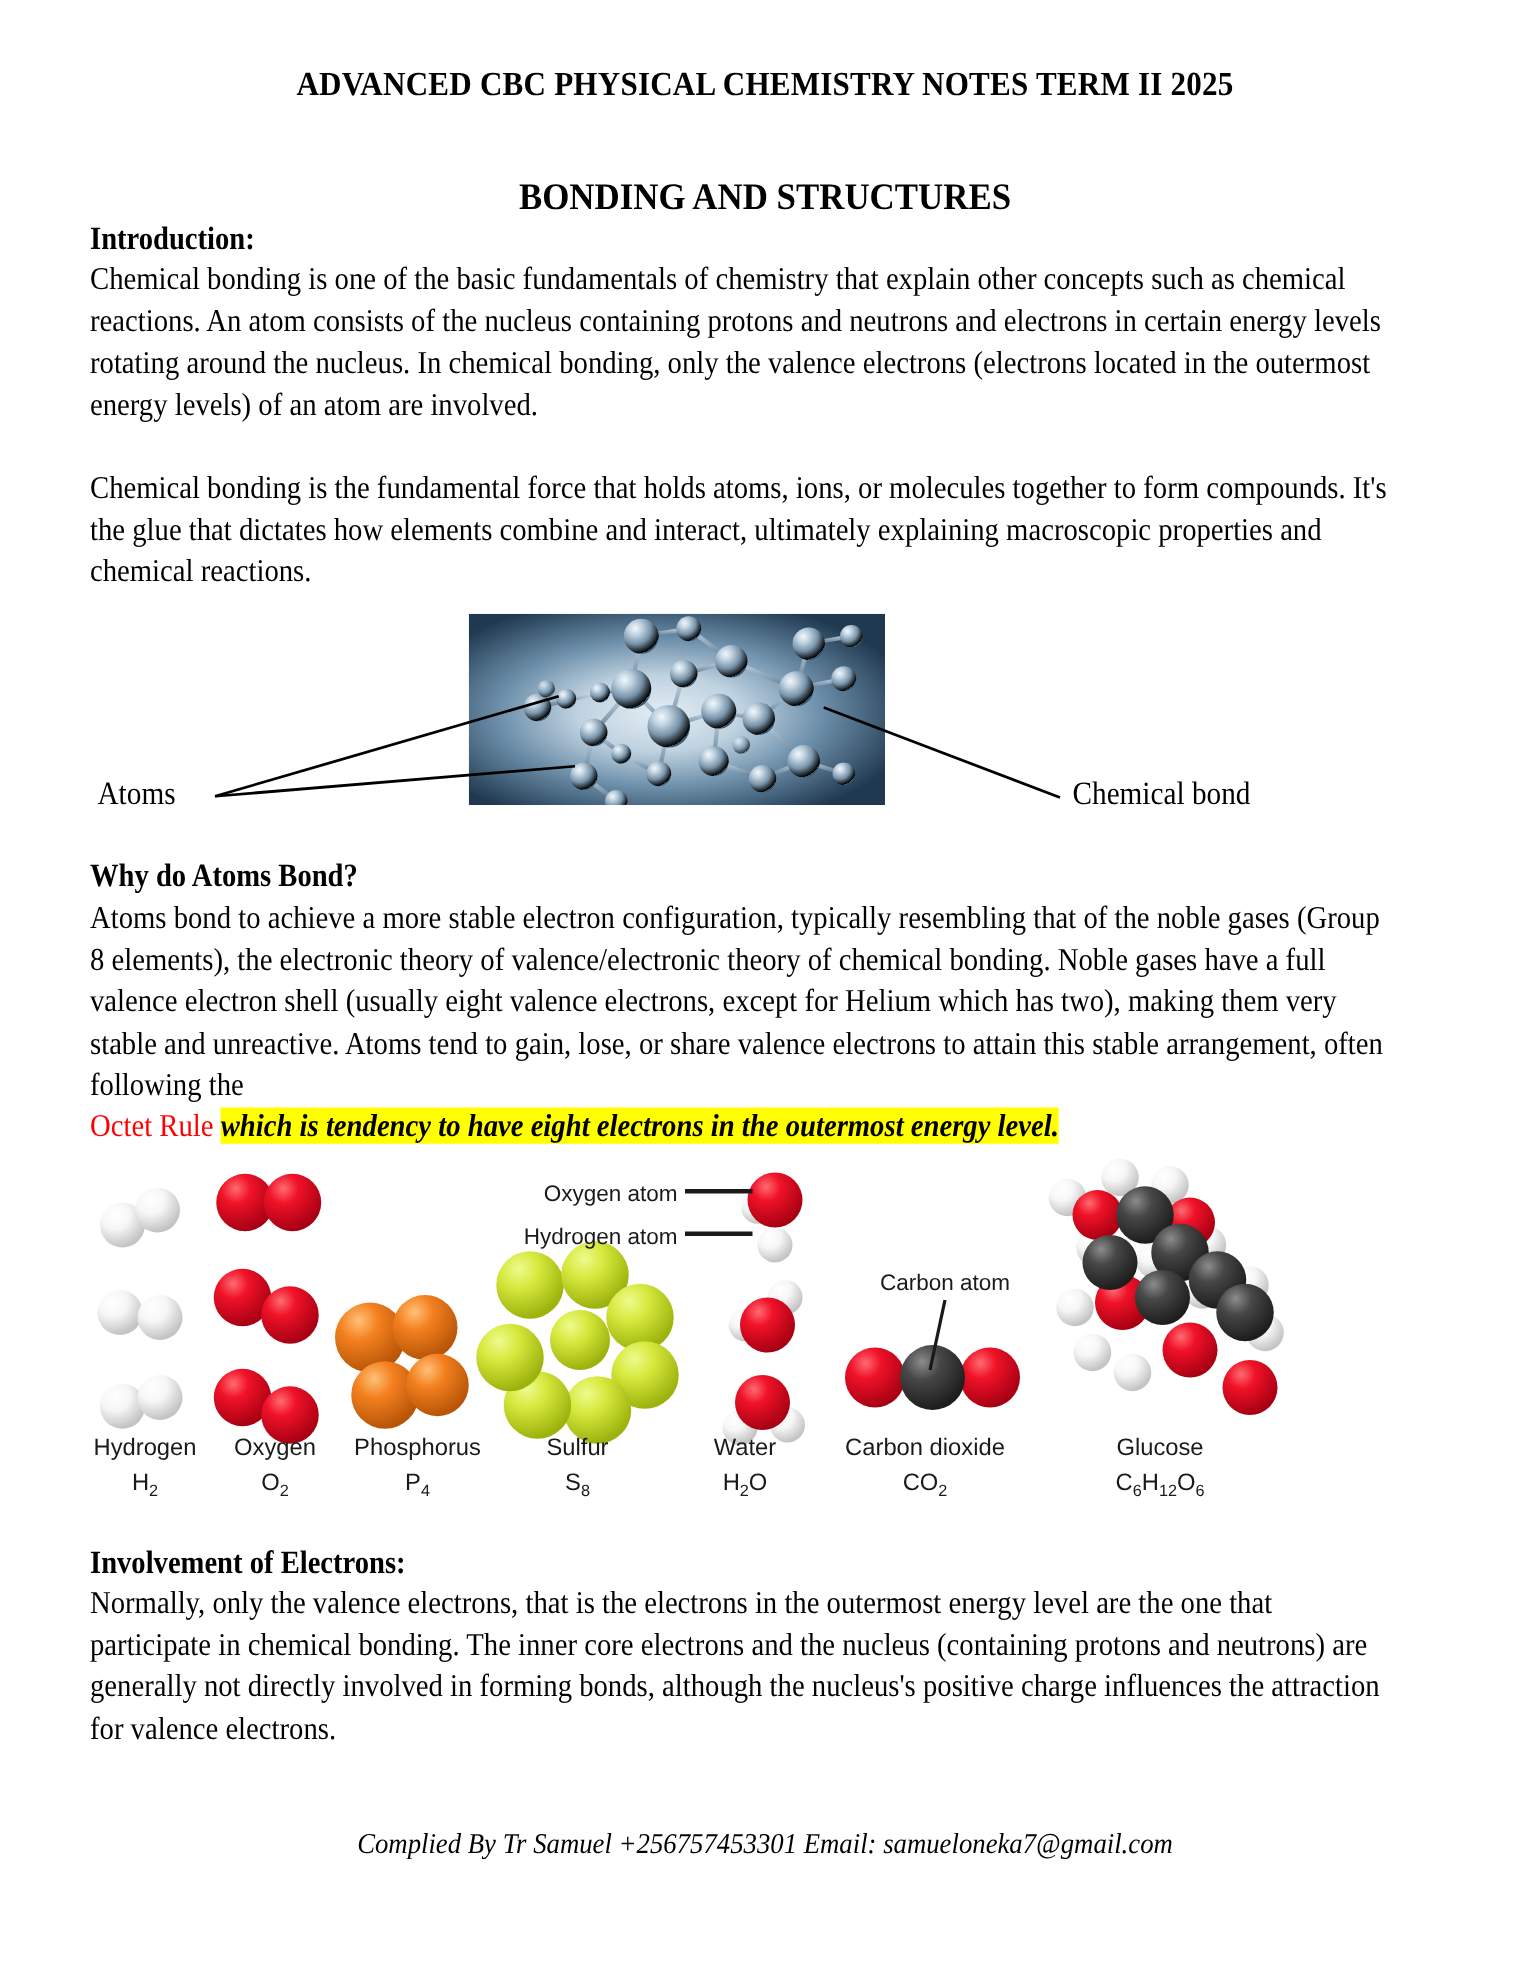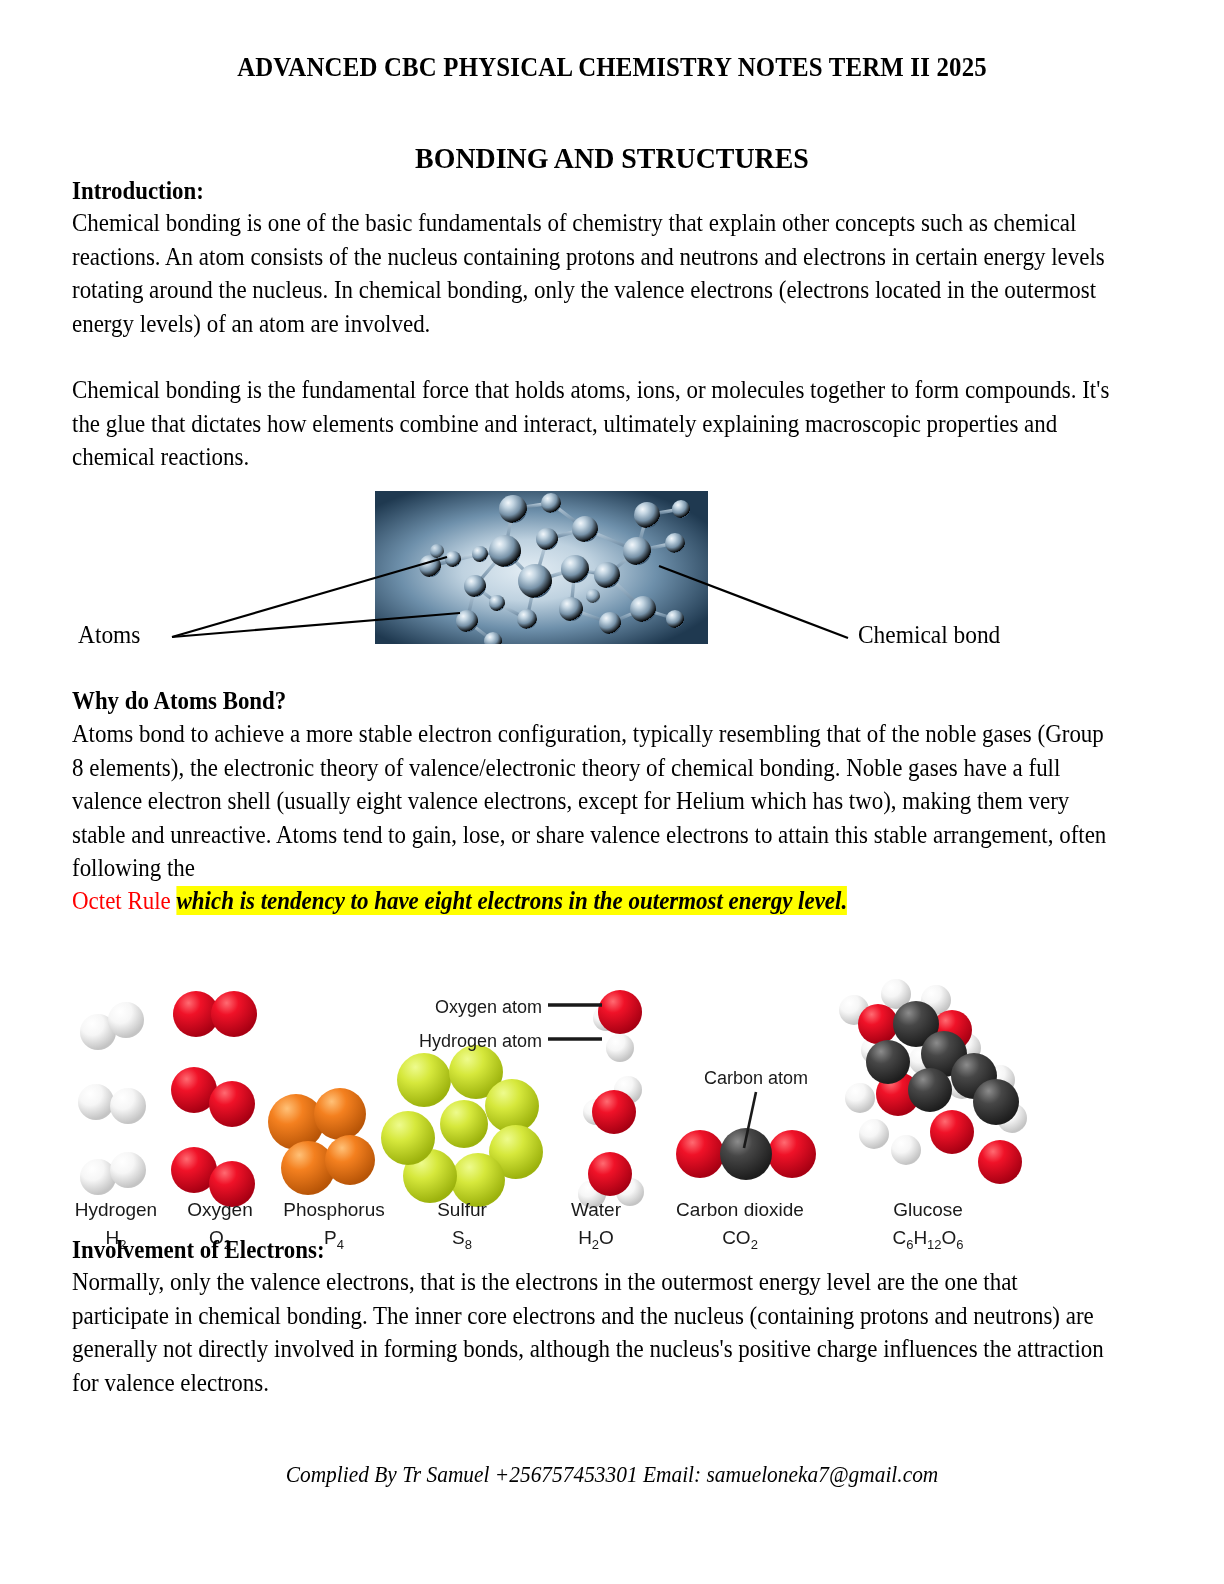--- a/index.html
+++ b/index.html
@@ -137,21 +137,21 @@
     top: 480px;
     width: 1224px;
     height: 180px;
     pointer-events: none;
   }
 
   
   #fig-molecules {
     position: absolute;
     left: 68px;
-    top: 972px;
+    top: 920px;
     width: 970px;
     height: 285px;
   }
   #fig-molecules svg { display: block; }
 </style>
 </head>
 <body>
 
 <div class="page">
 

